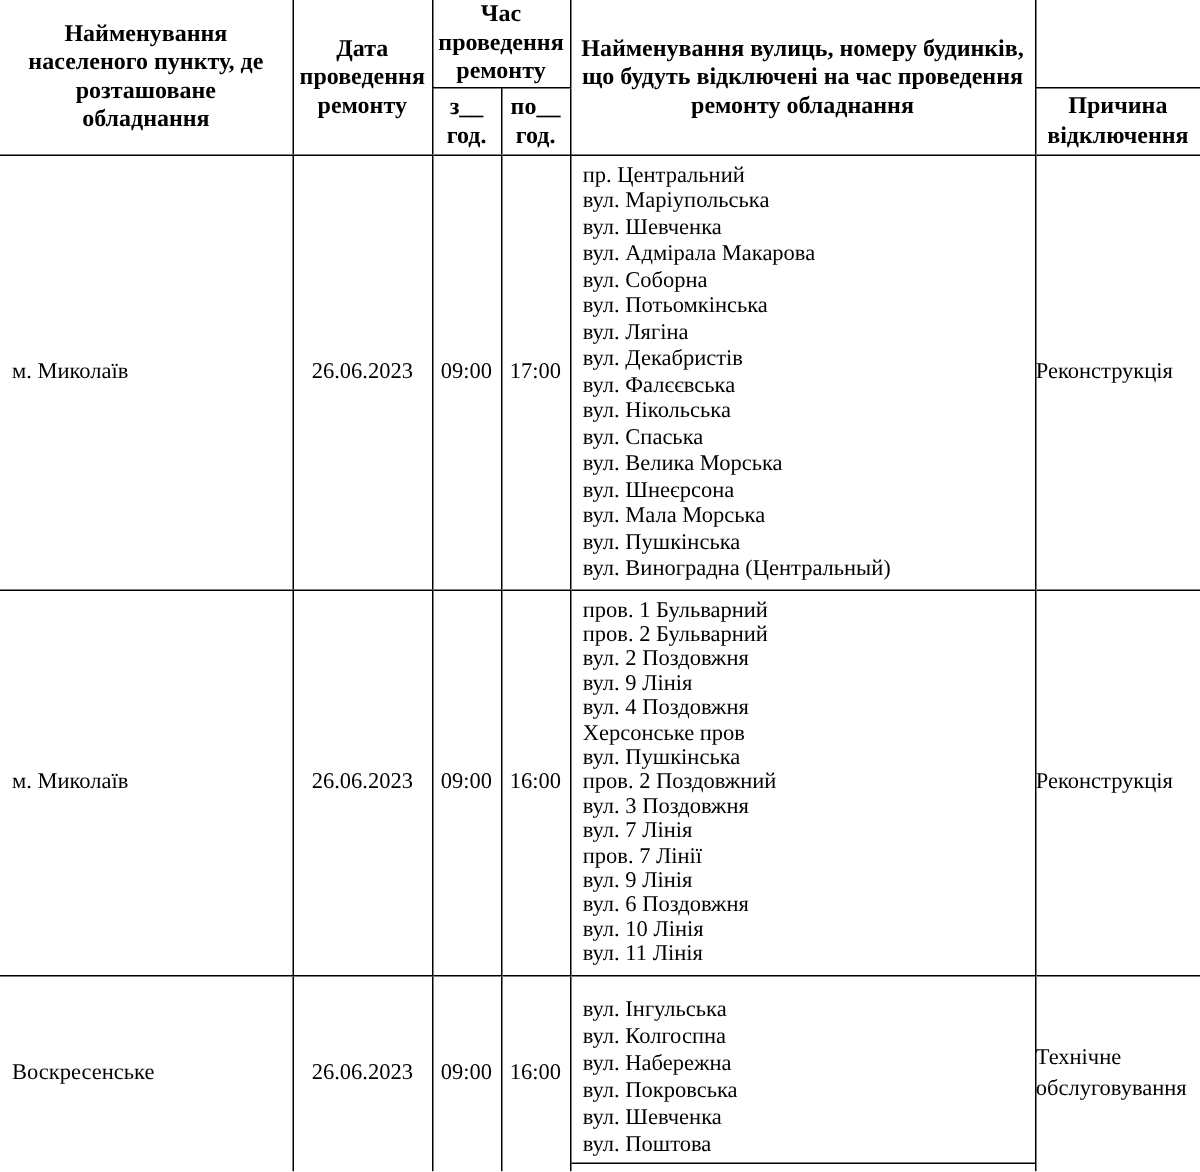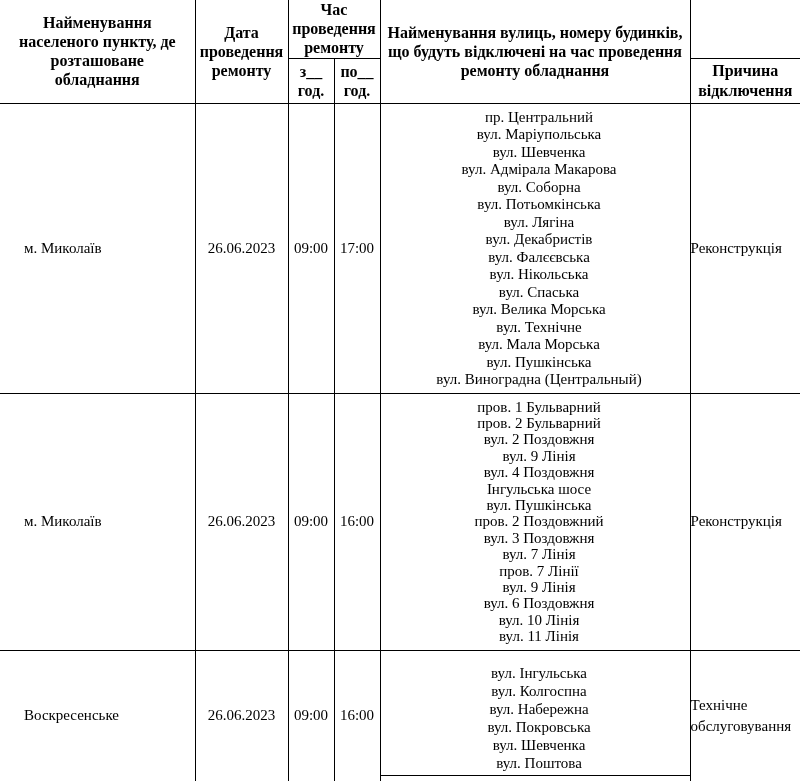--- a/index.html
+++ b/index.html
@@ -47,27 +47,27 @@
   
   tbody td {
     font-size: 15px;
     vertical-align: middle;
     border-bottom: 1px solid #000;
   }
   tr.body-row-0 { height: 290px; }
   tr.body-row-1 { height: 257px; }
   tr.body-row-2 { height: 131px; }
 
-  td.c-settlement { text-align: left; padding-left: 24px; }
+  td.c-settlement { text-align: left; padding-left: 8px; }
   td.c-date, td.c-time { text-align: center; }
   td.c-reason { text-align: left; padding-left: 0; line-height: 21px; }
 
   td.c-streets {
     vertical-align: top;
-    text-align: center;
+    text-align: left;
     padding-left: 8px;
   }
   .streets-box { width: 100%; }
   tr.body-row-0 .streets-box { padding-top: 5px;  line-height: 17.5px; }
   tr.body-row-1 .streets-box { padding-top: 5px;  line-height: 16.4px; }
   tr.body-row-2 .streets-box {
     padding-top: 13px;
     line-height: 18px;
     height: 111px;               
     border-bottom: 1px solid #000;
@@ -124,41 +124,41 @@
               <div class="street-line">вул. Шевченка</div>
               <div class="street-line">вул. Адмірала Макарова</div>
               <div class="street-line">вул. Соборна</div>
               <div class="street-line">вул. Потьомкінська</div>
               <div class="street-line">вул. Лягіна</div>
               <div class="street-line">вул. Декабристів</div>
               <div class="street-line">вул. Фалєєвська</div>
               <div class="street-line">вул. Нікольська</div>
               <div class="street-line">вул. Спаська</div>
               <div class="street-line">вул. Велика Морська</div>
-              <div class="street-line">вул. Технічне</div>
+              <div class="street-line">вул. Шнеєрсона</div>
               <div class="street-line">вул. Мала Морська</div>
               <div class="street-line">вул. Пушкінська</div>
               <div class="street-line">вул. Виноградна (Центральный)</div>
             </div>
           </td>
           <td class="bl c-reason">Реконструкція</td>
         </tr>
         <tr class="body-row-1">
           <td class="c-settlement">м. Миколаїв</td>
           <td class="bl c-date">26.06.2023</td>
           <td class="bl c-time">09:00</td>
           <td class="bl c-time">16:00</td>
           <td class="bl c-streets">
             <div class="streets-box">
               <div class="street-line">пров. 1 Бульварний</div>
               <div class="street-line">пров. 2 Бульварний</div>
               <div class="street-line">вул. 2 Поздовжня</div>
               <div class="street-line">вул. 9 Лінія</div>
               <div class="street-line">вул. 4 Поздовжня</div>
-              <div class="street-line">Інгульська шосе</div>
+              <div class="street-line">Херсонське пров</div>
               <div class="street-line">вул. Пушкінська</div>
               <div class="street-line">пров. 2 Поздовжний</div>
               <div class="street-line">вул. 3 Поздовжня</div>
               <div class="street-line">вул. 7 Лінія</div>
               <div class="street-line">пров. 7 Лінії</div>
               <div class="street-line">вул. 9 Лінія</div>
               <div class="street-line">вул. 6 Поздовжня</div>
               <div class="street-line">вул. 10 Лінія</div>
               <div class="street-line">вул. 11 Лінія</div>
             </div>

